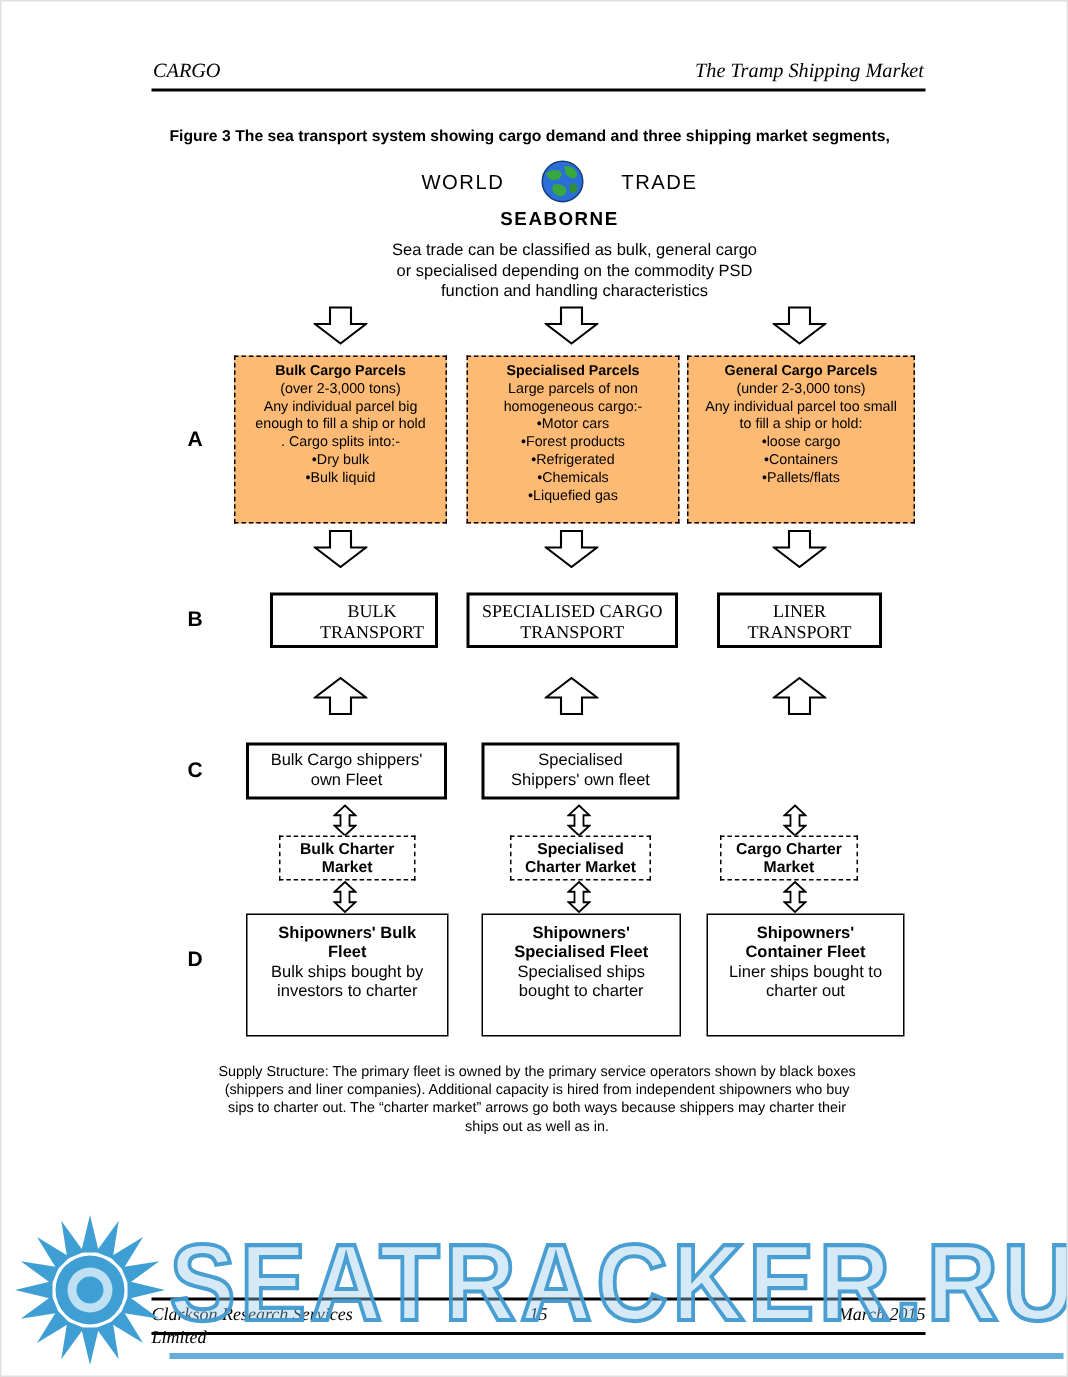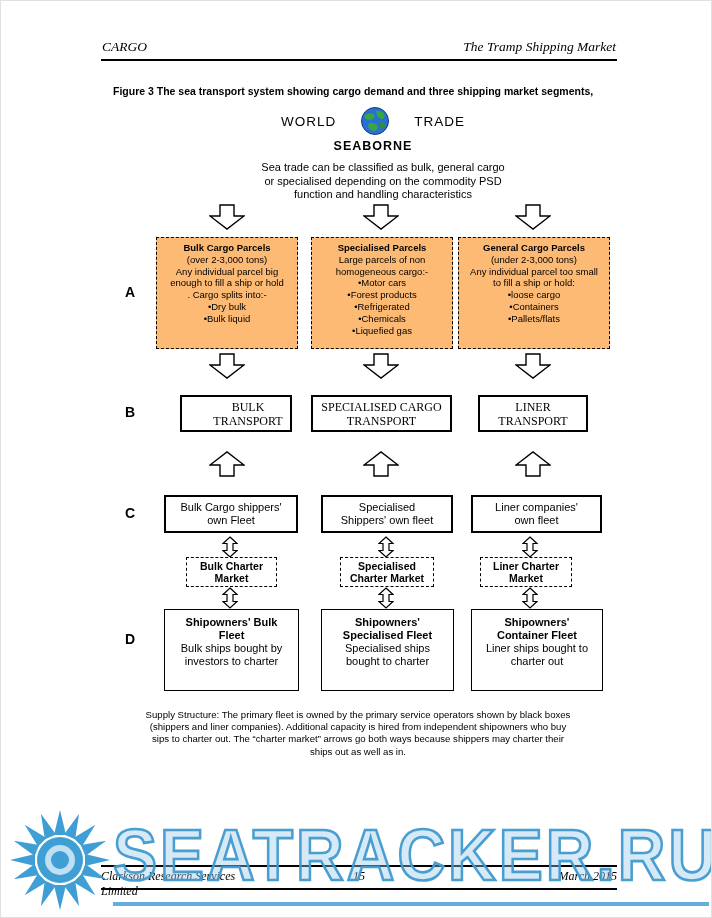--- a/index.html
+++ b/index.html
@@ -214,38 +214,36 @@
         <use href="#arr-up"></use>
       </svg></div>
   <div class="arrow ar-rowup ar-c3"><svg width="36" height="26" viewBox="0 0 36 26">
         <use href="#arr-up"></use>
       </svg></div>
 
   <div class="boxC c1">Bulk Cargo shippers'
 own Fleet</div>
   <div class="boxC c2">Specialised
 Shippers' own fleet</div>
-  <div class="boxC c3">Liner companies'
-own fleet</div>
 
   <div class="arrow ud-above ud-c1"><svg width="16" height="22" viewBox="0 0 16 22">
         <use href="#arr-ud"></use>
       </svg></div>
   <div class="arrow ud-above ud-c2"><svg width="16" height="22" viewBox="0 0 16 22">
         <use href="#arr-ud"></use>
       </svg></div>
   <div class="arrow ud-above ud-c3"><svg width="16" height="22" viewBox="0 0 16 22">
         <use href="#arr-ud"></use>
       </svg></div>
 
   <div class="boxCh ch1">Bulk Charter
 Market</div>
   <div class="boxCh ch2">Specialised
 Charter Market</div>
-  <div class="boxCh ch3">Liner Charter
+  <div class="boxCh ch3">Cargo Charter
 Market</div>
 
   <div class="arrow ud-below ud-c1"><svg width="16" height="22" viewBox="0 0 16 22">
         <use href="#arr-ud"></use>
       </svg></div>
   <div class="arrow ud-below ud-c2"><svg width="16" height="22" viewBox="0 0 16 22">
         <use href="#arr-ud"></use>
       </svg></div>
   <div class="arrow ud-below ud-c3"><svg width="16" height="22" viewBox="0 0 16 22">
         <use href="#arr-ud"></use>

